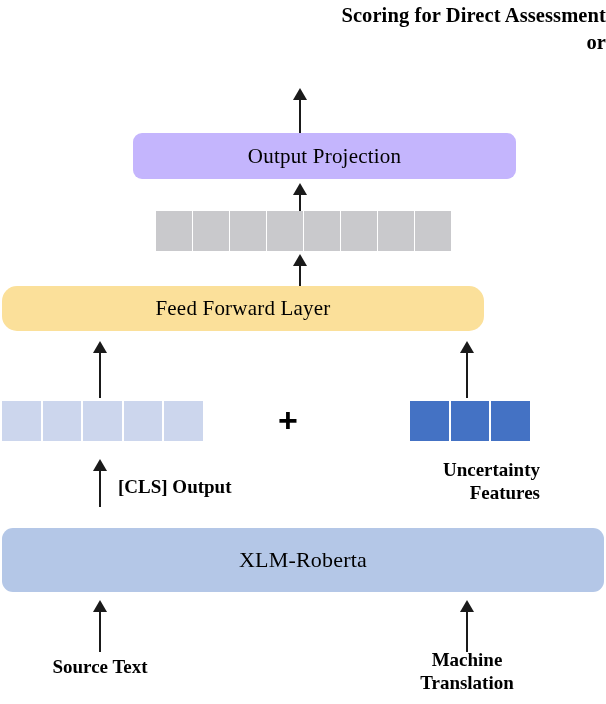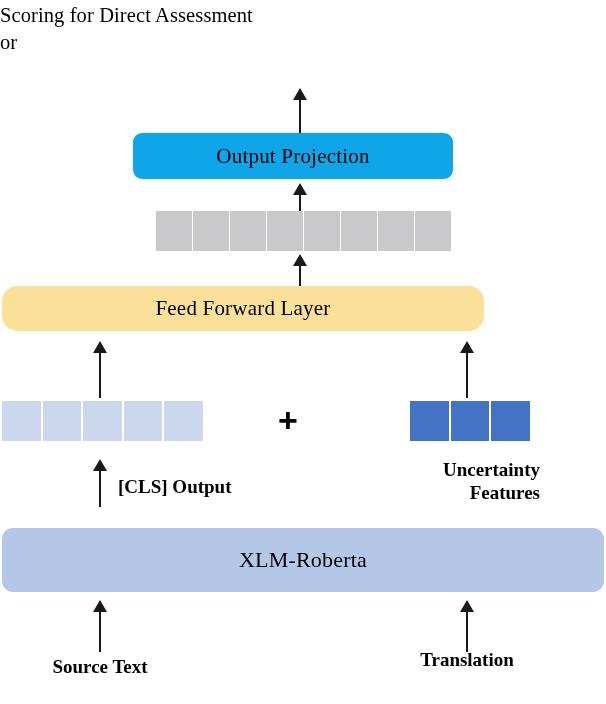--- a/index.html
+++ b/index.html
@@ -22,22 +22,22 @@
     width: 606px;
     height: 704px;
   }
 
   
   .title-block {
     position: absolute;
     left: 0;
     top: 2px;
     width: 606px;
-    text-align: left;
-    font-weight: normal;
+    text-align: right;
+    font-weight: bold;
     font-size: 20.5px;
     line-height: 27px;
     letter-spacing: 0.1px;
   }
   .title-line { display: block; white-space: nowrap; }
   .title-line.small { font-size: 19px; }
 
   
   .rbox {
     position: absolute;
@@ -46,23 +46,23 @@
     display: flex;
     align-items: center;
     justify-content: center;
     font-size: 21px;
     letter-spacing: 0.2px;
   }
 
   .box-output-projection {
     left: 133px;
     top: 133px;
-    width: 320px;
+    width: 383px;
     height: 46px;
-    background: #0ea5e9;
+    background: #c4b5fd;
   }
 
   .box-feedforward {
     left: 2px;
     top: 286px;
     width: 482px;
     height: 45px;
     background: #fbe09a;
     border-radius: 15px;
   }
@@ -285,16 +285,17 @@
   <div class="arrow-up arrow-mt">
     <span class="head"></span>
     <span class="shaft"></span>
   </div>
 
   <div class="caption cap-src">
     <span class="cap-line">Source Text</span>
   </div>
 
   <div class="caption cap-mt">
+    <span class="cap-line">Machine</span>
     <span class="cap-line">Translation</span>
   </div>
 
 </div>
 
 </body></html>

